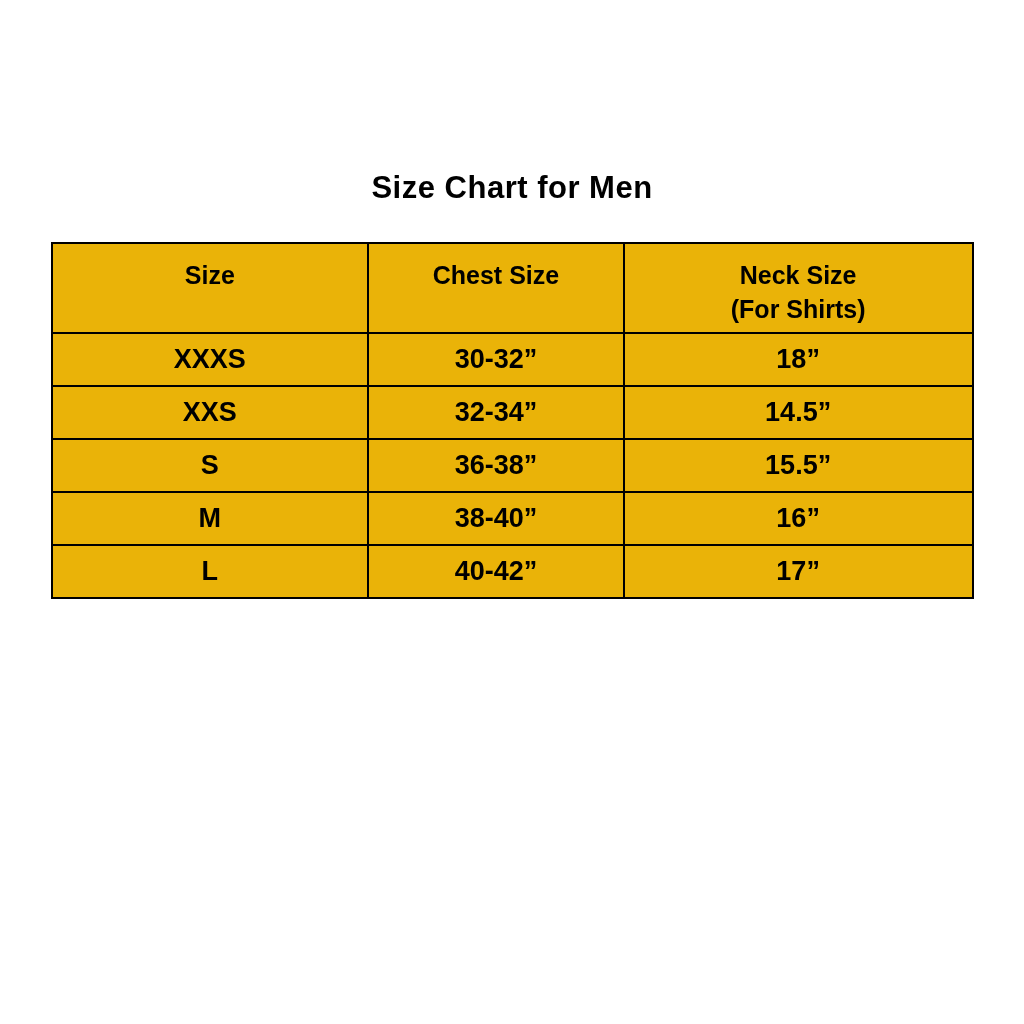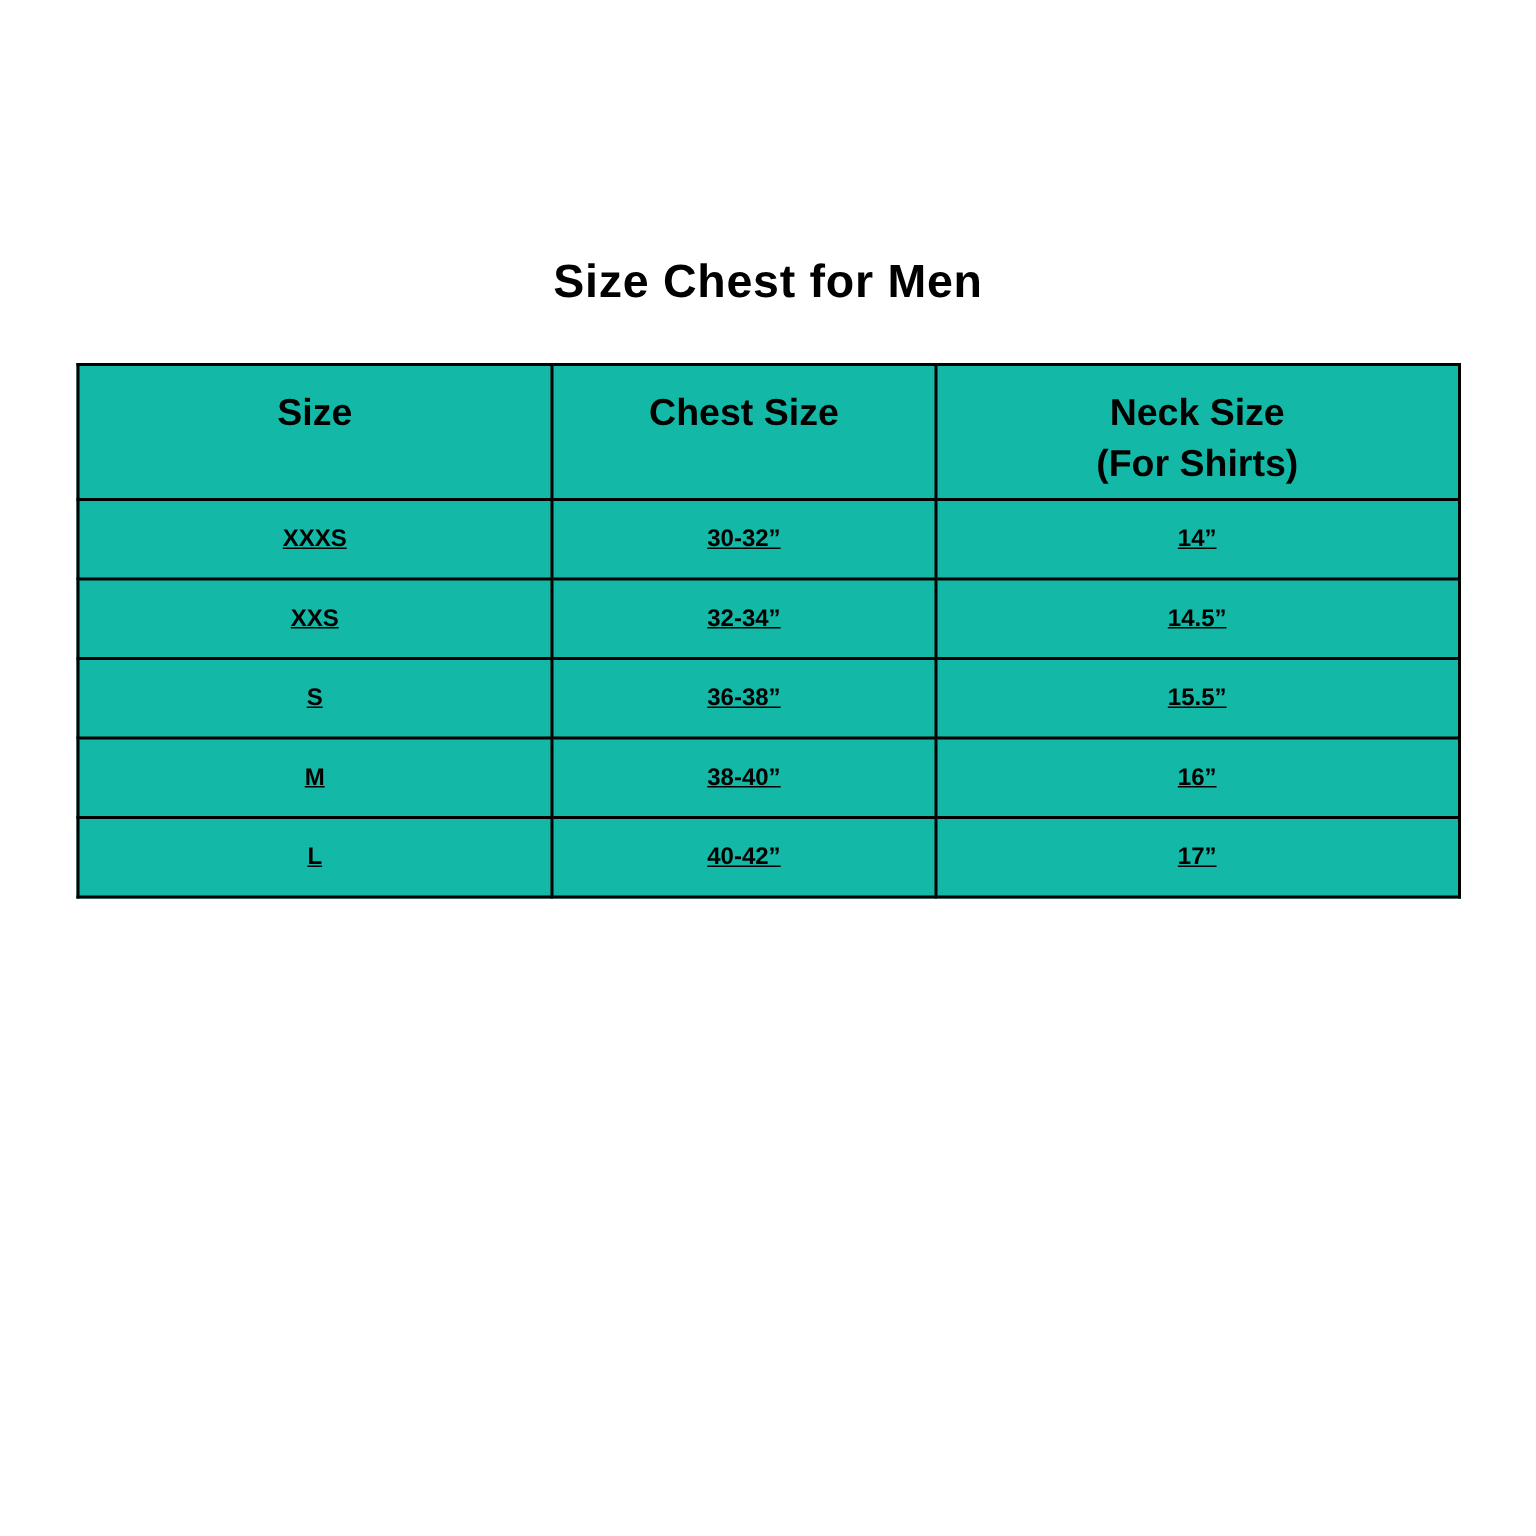--- a/index.html
+++ b/index.html
@@ -24,74 +24,73 @@
     line-height: 36px;
     font-weight: bold;
     letter-spacing: 0.5px;
     color: #000000;
   }
   table.size-chart {
     border-collapse: collapse;
     table-layout: fixed;
     width: 923px;
     margin: 36px auto 16px auto;
-    background: #14b8a6;
+    background: #eab308;
   }
   .size-chart th,
   .size-chart td {
     border: 2px solid #000000;
     text-align: center;
     font-weight: bold;
     color: #000000;
     padding: 0;
   }
   .size-chart th {
     height: 90px;
     font-size: 25px;
     line-height: 34px;
     vertical-align: top;
     padding-top: 14px;
   }
   .size-chart td {
     height: 53px;
-    font-size: 16px;
+    font-size: 27px;
     vertical-align: middle;
-    text-decoration: underline;
   }
   .col-size  { width: 306px; }
   .col-chest { width: 247px; }
   .col-neck  { width: 337px; }
 </style>
 </head>
 <body>
 
 <div class="page">
 
-  <h1 class="page-title">Size Chest for Men</h1>
+  <h1 class="page-title">Size Chart for Men</h1>
 
   <table class="size-chart">
     <thead>
       <tr>
         <th class="col-size">
           <span>Size</span>
         </th>
         <th class="col-chest">
           <span>Chest Size</span>
         </th>
         <th class="col-neck">
           <span>Neck Size</span><br>
           <span>(For Shirts)</span>
         </th>
       </tr>
     </thead>
     <tbody>
       <tr>
         <td>XXXS</td>
         <td>30-32”</td>
-        <td>14”</td>
+        <td>18”</td>
       </tr>
       <tr>
         <td>XXS</td>
         <td>32-34”</td>
         <td>14.5”</td>
       </tr>
       <tr>
         <td>S</td>
         <td>36-38”</td>
         <td>15.5”</td>

